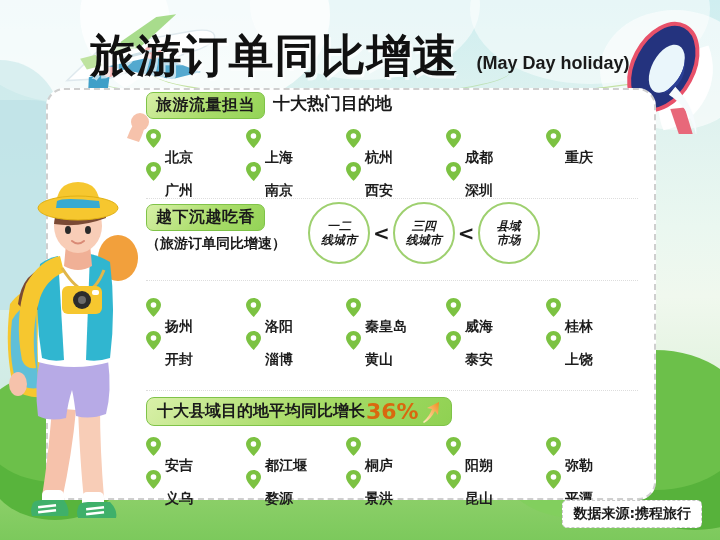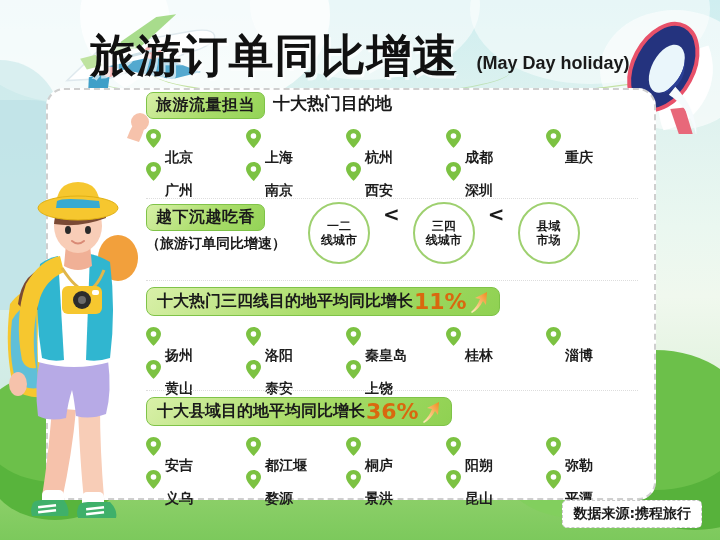--- a/index.html
+++ b/index.html
@@ -196,21 +196,21 @@
   }
 
   
   .sec2row { display:flex; align-items:flex-start; }
   .sec2left { width:152px; }
   .sub-note {
     margin-top:4px;
     font-family:Liberation Sans, sans-serif;
     font-size:14px; font-weight:700; color:#1a1a1a; white-space:nowrap;
   }
-  .sec2right { display:flex; gap:13px; margin-left:10px; margin-top:-2px;}
+  .sec2right { display:flex; align-items:center; gap:3px; margin-left:10px; margin-top:-2px;font-style:italic;}
   .circle {
     width:58px; height:58px; border-radius:50%;
     border:2px solid #9ed06f; background:#fff;
     display:flex; flex-direction:column; align-items:center; justify-content:center;
     font-family:"DejaVu Sans","Liberation Sans",sans-serif;
     font-size:12px; font-weight:900; color:#1a1a1a; line-height:1.2;
   }
   .lt {
     font-family:"DejaVu Sans","Liberation Sans",sans-serif;
     font-size:20px; font-weight:900; color:#1a1a1a;
@@ -432,33 +432,20 @@
             <span>县域</span>
             <span>市场</span>
           </div>
         </div>
       </div>
     </div>
 
     <div class="divider d2"></div>
 
     <div class="section sec3">
-      <div class="banner">
-        <span class="banner-text">十大热门三四线目的地平均同比增长</span>
-        <span class="banner-pct">11%</span>
-        <svg class="arrow-up" viewBox="0 0 20 22">
-          <defs>
-              <linearGradient id="ag1" x1="0" y1="1" x2="1" y2="0">
-                <stop offset="0" stop-color="#fff3c4"></stop>
-                <stop offset="1" stop-color="#f08a1e"></stop>
-              </linearGradient>
-            </defs>
-          <path d="M2 21 Q8 16 11 8 L6 7 L18 1 L17 14 L14 10 Q10 18 3 22 Z" fill="url(#ag1)"></path>
-        </svg>
-      </div>
       <div class="cities">
         <div class="city">
           <svg class="pin" viewBox="0 0 15 19">
               <path d="M7.5 0C3.4 0 0 3.2 0 7.1c0 5 7.5 11.9 7.5 11.9S15 12.1 15 7.1C15 3.2 11.6 0 7.5 0z" fill="#7cc242"></path>
               <circle cx="7.5" cy="7" r="2.8" fill="#ffffff"></circle>
             </svg>
           <span class="city-name">扬州</span>
         </div>
         <div class="city">
           <svg class="pin" viewBox="0 0 15 19">
@@ -472,21 +459,35 @@
               <path d="M7.5 0C3.4 0 0 3.2 0 7.1c0 5 7.5 11.9 7.5 11.9S15 12.1 15 7.1C15 3.2 11.6 0 7.5 0z" fill="#7cc242"></path>
               <circle cx="7.5" cy="7" r="2.8" fill="#ffffff"></circle>
             </svg>
           <span class="city-name">秦皇岛</span>
         </div>
         <div class="city">
           <svg class="pin" viewBox="0 0 15 19">
               <path d="M7.5 0C3.4 0 0 3.2 0 7.1c0 5 7.5 11.9 7.5 11.9S15 12.1 15 7.1C15 3.2 11.6 0 7.5 0z" fill="#7cc242"></path>
               <circle cx="7.5" cy="7" r="2.8" fill="#ffffff"></circle>
             </svg>
+          <span class="city-name">威海</span>
+        </div>
+        <div class="city">
+          <svg class="pin" viewBox="0 0 15 19">
+              <path d="M7.5 0C3.4 0 0 3.2 0 7.1c0 5 7.5 11.9 7.5 11.9S15 12.1 15 7.1C15 3.2 11.6 0 7.5 0z" fill="#7cc242"></path>
+              <circle cx="7.5" cy="7" r="2.8" fill="#ffffff"></circle>
+            </svg>
           <span class="city-name">桂林</span>
+        </div>
+        <div class="city">
+          <svg class="pin" viewBox="0 0 15 19">
+              <path d="M7.5 0C3.4 0 0 3.2 0 7.1c0 5 7.5 11.9 7.5 11.9S15 12.1 15 7.1C15 3.2 11.6 0 7.5 0z" fill="#7cc242"></path>
+              <circle cx="7.5" cy="7" r="2.8" fill="#ffffff"></circle>
+            </svg>
+          <span class="city-name">开封</span>
         </div>
         <div class="city">
           <svg class="pin" viewBox="0 0 15 19">
               <path d="M7.5 0C3.4 0 0 3.2 0 7.1c0 5 7.5 11.9 7.5 11.9S15 12.1 15 7.1C15 3.2 11.6 0 7.5 0z" fill="#7cc242"></path>
               <circle cx="7.5" cy="7" r="2.8" fill="#ffffff"></circle>
             </svg>
           <span class="city-name">淄博</span>
         </div>
         <div class="city">
           <svg class="pin" viewBox="0 0 15 19">

